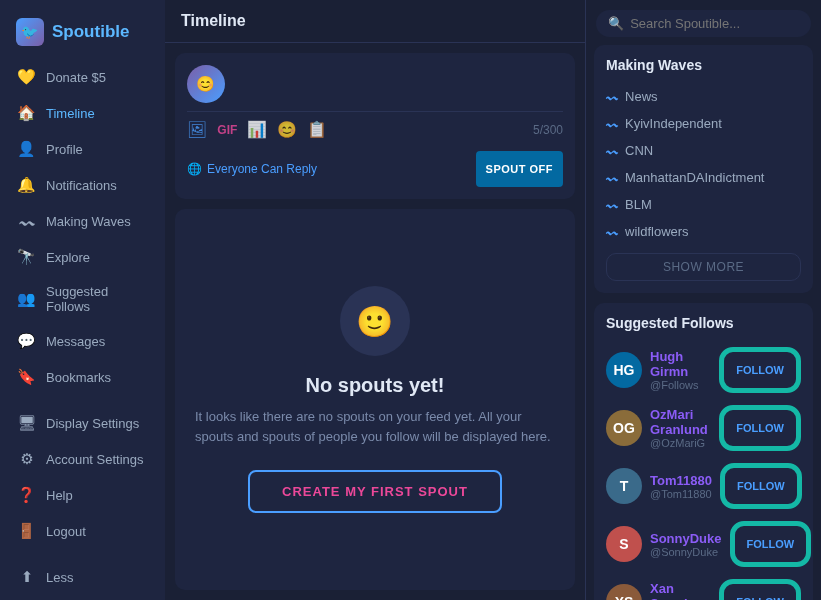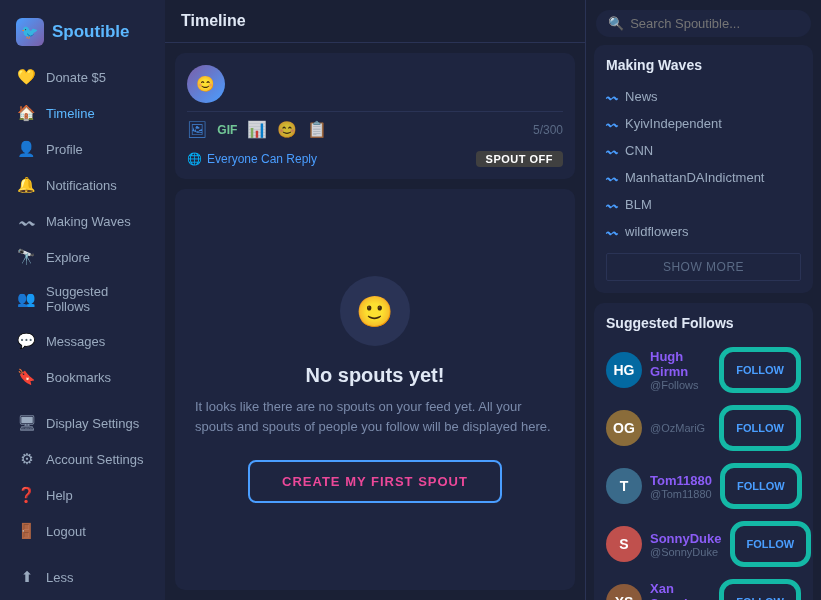--- a/index.html
+++ b/index.html
@@ -158,25 +158,25 @@
     }
     .everyone-reply {
       display: flex;
       align-items: center;
       gap: 5px;
       font-size: 12px;
       color: #4a9eff;
       cursor: pointer;
     }
     .spout-off-btn {
-      background: #404040;
+      background: #0369a1;
       color: #fff;
       border: none;
       border-radius: 4px;
-      padding: 2px 10px;
+      padding: 12px 10px;
       font-size: 11px;
       font-weight: 600;
       cursor: pointer;
       letter-spacing: 0.5px;
     }
 
     
     .empty-state {
       background: #1e2540;
       margin: 0 10px 10px;
@@ -282,21 +282,21 @@
       color: #9aaabf;
       cursor: pointer;
     }
     .wave-icon { color: #4a9eff; font-size: 12px; }
     .show-more-btn {
       display: block;
       width: 100%;
       text-align: center;
       background: transparent;
       border: 1px solid #2a3355;
-      border-radius: 2px;
+      border-radius: 10px;
       color: #5a6a85;
       font-size: 12px;
       padding: 6px;
       margin-top: 8px;
       cursor: pointer;
       letter-spacing: 0.5px;
     }
 
     
     .suggested-item {
@@ -416,21 +416,21 @@
 
 <main class="main-content">
   <div class="timeline-header">Timeline</div>
 
   <div class="compose-box">
     <div class="compose-top">
       <div class="avatar-circle">😊</div>
     </div>
     <div class="compose-toolbar">
       <span class="toolbar-icon">🖼</span>
-      <span class="toolbar-icon" style="font-size:12px;font-weight:700;color:#86efac;text-align:right;">GIF</span>
+      <span class="toolbar-icon" style="font-size:12px;font-weight:700;color:#ec4899;text-align:right;">GIF</span>
       <span class="toolbar-icon">📊</span>
       <span class="toolbar-icon">😊</span>
       <span class="toolbar-icon">📋</span>
       <span class="char-count">5/300</span>
     </div>
     <div class="compose-footer">
       <div class="everyone-reply">
         <span>🌐</span>
         <span>Everyone Can Reply</span>
       </div>
@@ -492,20 +492,21 @@
     <div class="user-avatar" style="background:#0369a1;">HG</div>
     <div class="user-info">
       <div class="user-name">Hugh Girmn</div>
       <div class="user-handle">@Follows</div>
     </div>
     <button class="follow-btn">FOLLOW</button>
   </div>
         <div class="suggested-item">
     <div class="user-avatar" style="background:#8a6c3a;">OG</div>
     <div class="user-info">
+      <div class="user-name">OzMari Granlund</div>
       <div class="user-handle">@OzMariG</div>
     </div>
     <button class="follow-btn">FOLLOW</button>
   </div>
         <div class="suggested-item">
     <div class="user-avatar" style="background:#3a6a8a;">T</div>
     <div class="user-info">
       <div class="user-name">Tom11880</div>
       <div class="user-handle">@Tom11880</div>
     </div>

